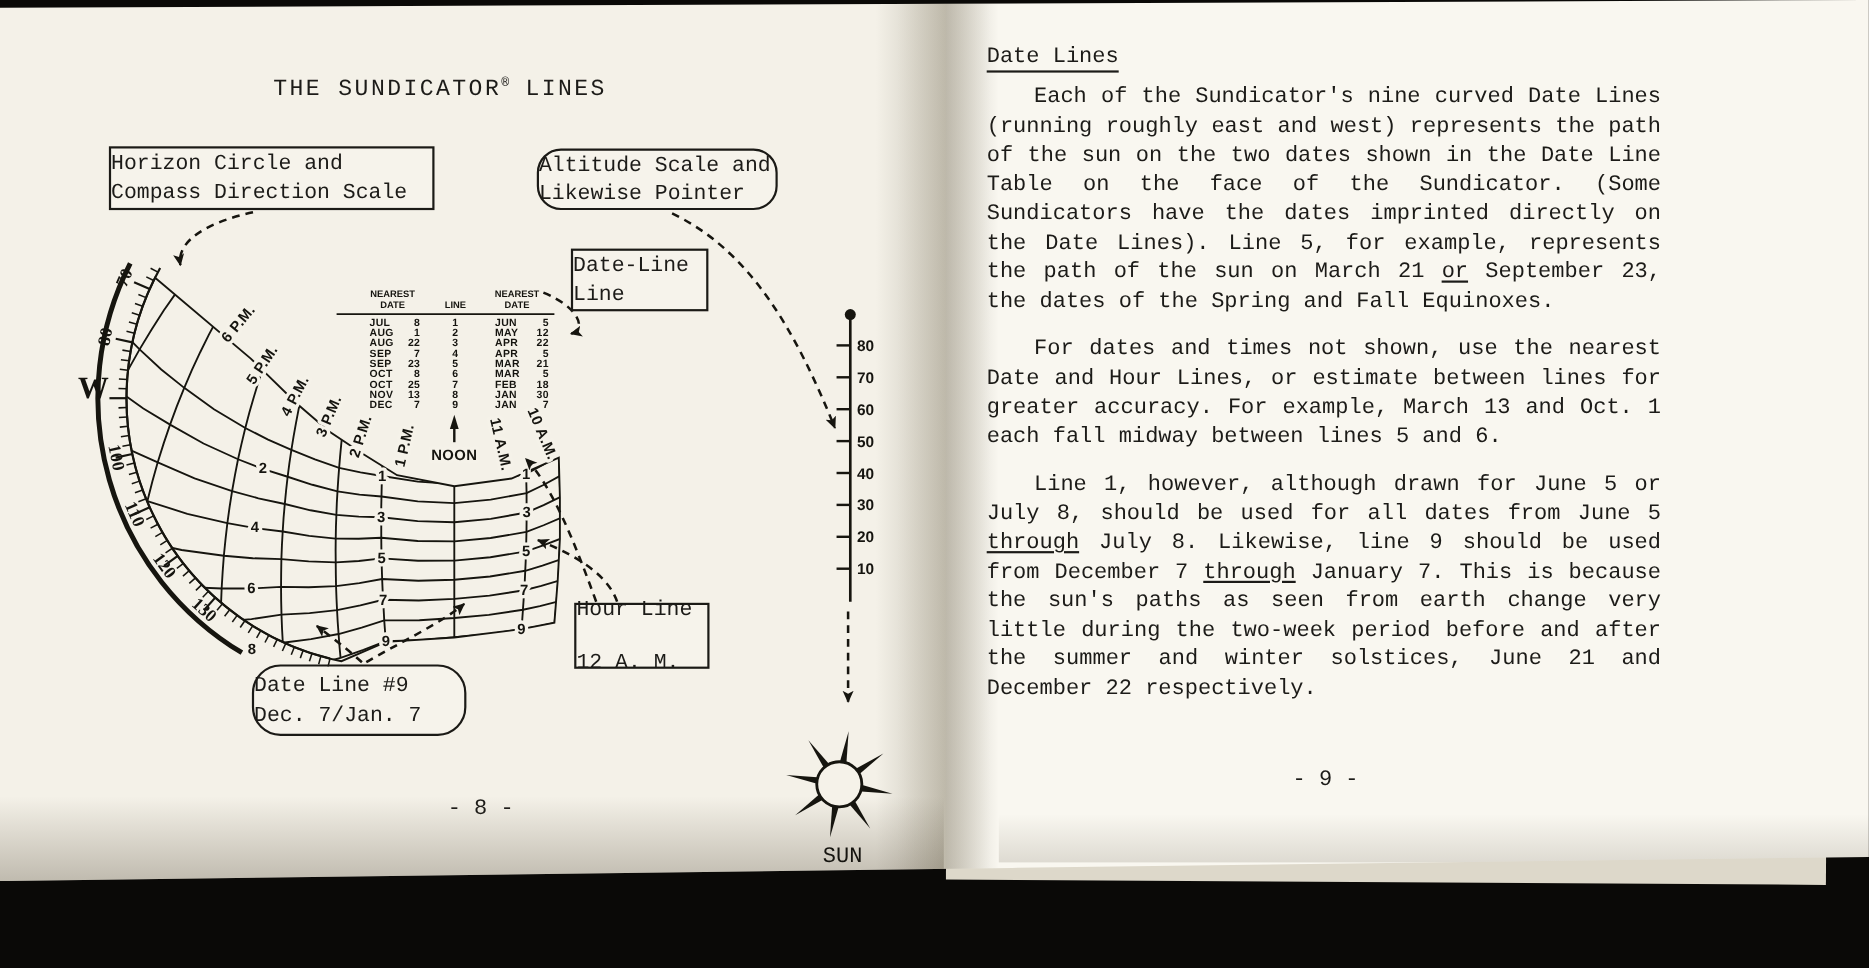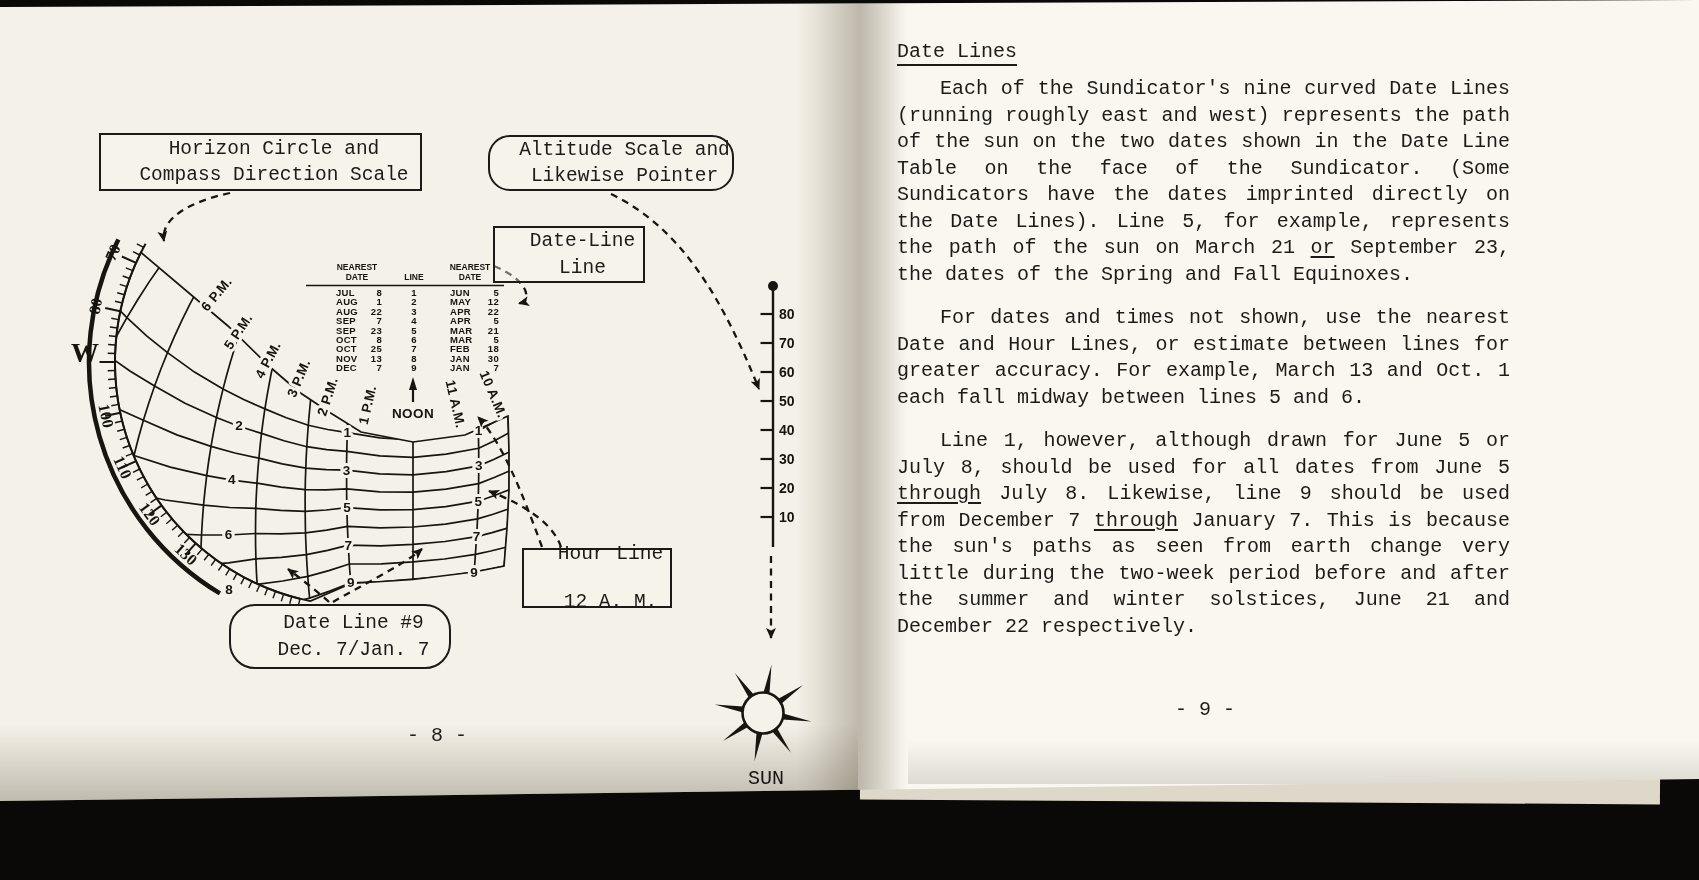--- a/index.html
+++ b/index.html
@@ -17,25 +17,25 @@
            background:linear-gradient(rgba(80,70,52,0),rgba(80,70,52,.32));}
   .bshadow-r{position:absolute;left:908px;top:740px;width:791px;height:44px;
            background:linear-gradient(rgba(80,70,52,0),rgba(80,70,52,.16));}
   .page{position:absolute;top:0;height:802px;}
   .page-left{left:0;width:860px;}
   .page-right{left:862px;width:837px;}
   .lp-title{position:absolute;left:100px;top:68px;width:600px;text-align:center;
             font-size:21px;letter-spacing:2.2px;white-space:nowrap;}
   .lp-title sup{font-size:12px;letter-spacing:0;}
   .callout{position:absolute;border:2.5px solid #1b1a16;background:rgba(250,248,241,.4);
-           font-size:19.5px;line-height:1.34;text-align:center;display:flex;flex-direction:column;
-           justify-content:center;z-index:3;padding-left:27px;}
+           font-size:19.5px;line-height:1.34;text-align:left;display:flex;flex-direction:column;
+           justify-content:center;z-index:3;}
   #co-horizon{left:99px;top:133px;width:292px;height:54px;}
   #co-altitude{left:488px;top:135px;width:215px;height:52px;border-radius:22px;}
-  #co-table{left:493px;top:226px;width:121px;height:53px;}
+  #co-table{left:519px;top:226px;width:121px;height:53px;}
   #co-hour{left:522px;top:548px;width:119px;height:56px;gap:22px;}
   #co-d9{left:229px;top:604px;width:191px;height:61px;border-radius:26px;}
   .pageno{position:absolute;font-size:20px;white-space:nowrap;}
   #pn8{left:397px;top:724px;width:80px;text-align:center;}
   #pn9{left:303px;top:698px;width:80px;text-align:center;}
   #diagram{position:absolute;left:30px;top:100px;z-index:2;}
   .rp-content{position:absolute;left:35px;top:40px;width:613px;}
   .rp-heading{font-size:20px;letter-spacing:.8px;text-align:center;white-space:nowrap;margin:0 0 22px 0;}
   .rp-heading sup{font-size:11px;letter-spacing:0;}
   .rp-sub{display:inline-block;font-size:20px;border-bottom:2px solid #1c1b18;padding-bottom:1px;margin:0 0 10px 0;}
@@ -54,20 +54,21 @@
   .sunlbl{font-family:"Liberation Mono",monospace;font-size:20px;}
 </style>
 </head>
 <body>
 
 <div class="scene">
   <div class="understrip"></div>
   <div class="paper">
 
     <div class="page page-left">
+      <div class="lp-title"><span>THE SUNDICATOR</span><sup>®</sup><span> LINES</span></div>
 
       <svg id="diagram" width="790" height="690" viewBox="0 0 790 690">
           <defs>
             <marker id="ah" markerUnits="userSpaceOnUse" markerWidth="14" markerHeight="12" refX="10" refY="5" orient="auto">
               <path d="M0,0 L11,5 L0,10 L2.6,5 Z" fill="#16150f"></path>
             </marker>
             <clipPath id="gridclip">
               <path d="M111,152.5 L198,226 L240,267 L269,292 L299,312 L331,332 L383,342 L435,335 L478,316 L479,352 L479,390 L477,428 L474,466 L444,472 L383,479.5 L321,483.5 L280.4,501.1 A244,244 0 0 1 111,152.5 Z"></path>
             </clipPath>
           </defs>

